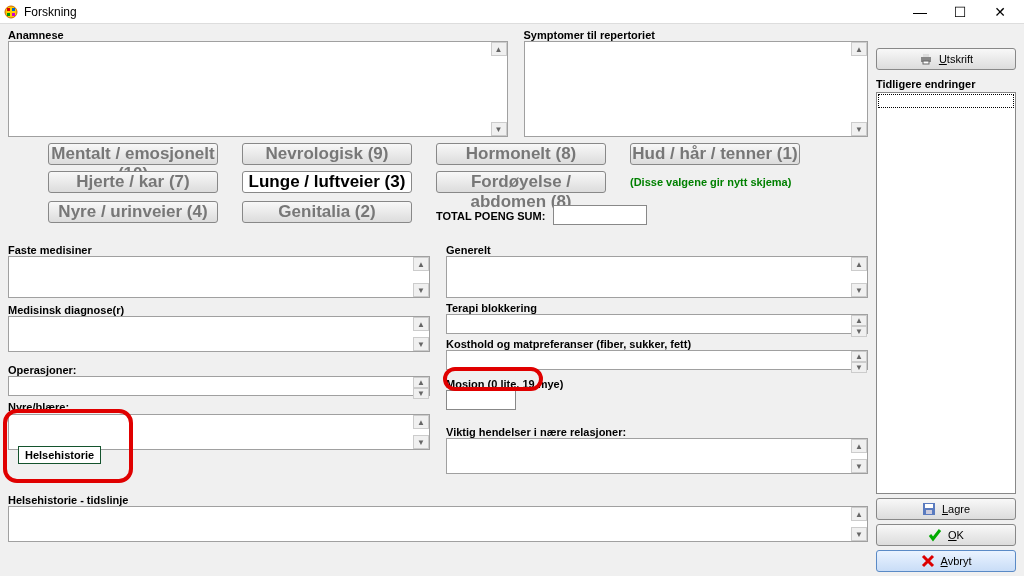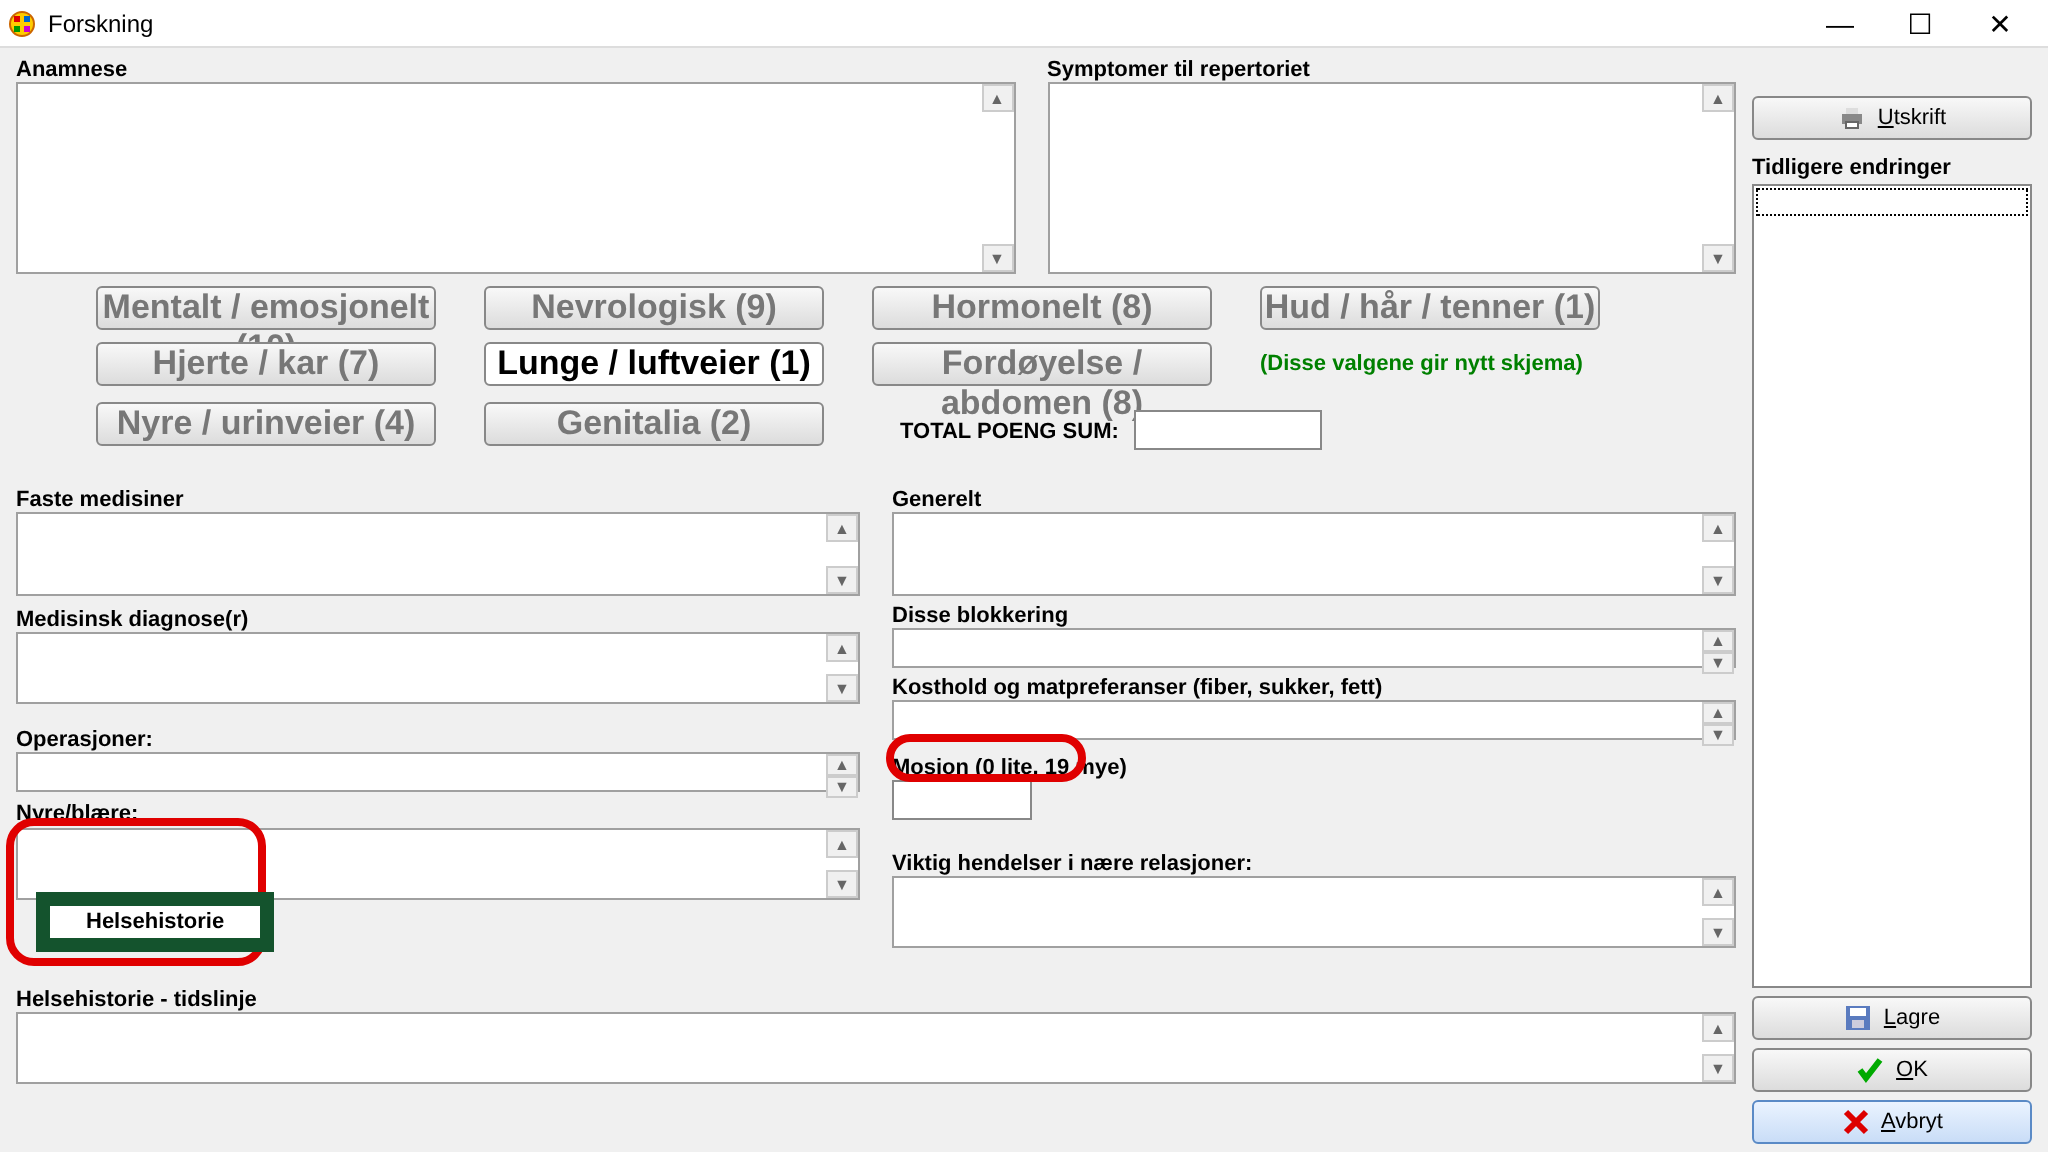--- a/index.html
+++ b/index.html
@@ -17,31 +17,31 @@
   .tarea-wrap { position: relative; background: #fff; border: 1px solid #a0a0a0; }
   .tarea-wrap .ta { width: calc(100% - 16px); border: none; outline: none; resize: none; font-size: 11px; padding: 2px; }
   .scroll-stub { position: absolute; right: 0; top: 0; bottom: 0; width: 16px; display: flex; flex-direction: column; justify-content: space-between; }
   .scroll-stub .arr { height: 14px; background: #f0f0f0; border: 1px solid #ccc; display: flex; align-items: center; justify-content: center; font-size: 8px; color: #666; }
   .row { display: flex; gap: 16px; }
   .col { flex: 1; }
   .btnrow { display: flex; gap: 24px; margin-top: 6px; align-items: center; }
   .catbtn { flex: 0 0 170px; height: 22px; background: linear-gradient(#f8f8f8,#dcdcdc); border: 1px solid #888; border-radius: 3px; font-size: 17px; font-weight: bold; color: #777; text-align: center; line-height: 20px; cursor: pointer; }
   .catbtn.active { color: #000; background: #fff; }
   .green { color: #008000; font-weight: bold; font-size: 11px; }
-  .tps { display: flex; align-items: center; gap: 8px; margin-top: 6px; margin-left: 14px; }
+  .tps { display: flex; align-items: center; gap: 8px; margin-top: 6px; }
   .tps input { width: 94px; height: 20px; border: 1px solid #888; }
   .smallinput { width: 100%; height: 20px; border: 1px solid #888; background: #fff; padding: 0 3px; font-size: 11px; }
   .red-circ { position: absolute; border: 4px solid #e00000; border-radius: 14px; pointer-events: none; }
   .side .btn { height: 22px; margin-top: 4px; background: linear-gradient(#f8f8f8,#dcdcdc); border: 1px solid #888; border-radius: 3px; display: flex; align-items: center; justify-content: center; gap: 6px; font-size: 11px; cursor: pointer; }
   .side .btn .ic { width: 14px; height: 14px; }
   .side .btn.primary { background: linear-gradient(#eaf3ff,#c9ddf7); border-color: #5a8ac6; }
   .side .listbox { flex: 1; background: #fff; border: 1px solid #888; margin-top: 2px; }
   .underline-first::first-letter { text-decoration: underline; }
   .dotted { position: absolute; border: 1px dotted #000; pointer-events: none; }
-  .tooltip { position: absolute; background: #fff; border: 7px solid #14532d; padding: 2px 18px; font-size: 11px; font-weight: bold; }
+  .tooltip { position: absolute; background: #fff; border: 1px solid #14532d; padding: 2px 6px; font-size: 11px; font-weight: bold; }
 </style>
 </head>
 <body>
 
 <div class="titlebar">
   <span class="icon">
     <svg viewBox="0 0 14 14">
         <circle cx="7" cy="7" r="6" fill="#ffcc00" stroke="#cc6600"></circle>
         <rect x="3" y="3" width="3" height="3" fill="#d00"></rect>
         <rect x="8" y="3" width="3" height="3" fill="#06c"></rect>
@@ -84,21 +84,21 @@
     </div>
 
     <div class="btnrow" style="margin-left:40px">
       <div class="catbtn">Mentalt / emosjonelt (10)</div>
       <div class="catbtn">Nevrologisk (9)</div>
       <div class="catbtn">Hormonelt (8)</div>
       <div class="catbtn">Hud / hår / tenner (1)</div>
     </div>
     <div class="btnrow" style="margin-left:40px">
       <div class="catbtn">Hjerte / kar (7)</div>
-      <div class="catbtn active">Lunge / luftveier (1)</div>
+      <div class="catbtn active">Lunge / luftveier (3)</div>
       <div class="catbtn">Fordøyelse / abdomen (8)</div>
       <div class="green" style="flex:0 0 170px">(Disse valgene gir nytt skjema)</div>
     </div>
     <div class="btnrow" style="margin-left:40px">
       <div class="catbtn">Nyre / urinveier (4)</div>
       <div class="catbtn">Genitalia (2)</div>
       <div class="tps" style="flex:0 0 250px">
         <span class="label">TOTAL POENG SUM:</span>
         <input type="text" value="" style="">
       </div>
@@ -149,21 +149,21 @@
       <div class="col">
         <div class="label">Generelt</div>
         <div class="tarea-wrap" style="height:42px">
           <textarea class="ta" style="height: 38px;"></textarea>
           <div class="scroll-stub">
               <div class="arr">▲</div>
               <div class="arr">▼</div>
             </div>
         </div>
 
-        <div class="label" style="margin-top:4px">Disse blokkering</div>
+        <div class="label" style="margin-top:4px">Terapi blokkering</div>
         <div class="tarea-wrap" style="height:20px">
           <textarea class="ta" style="height: 16px;"></textarea>
           <div class="scroll-stub">
               <div class="arr">▲</div>
               <div class="arr">▼</div>
             </div>
         </div>
 
         <div class="label" style="margin-top:4px">Kosthold og matpreferanser (fiber, sukker, fett)</div>
         <div class="tarea-wrap" style="height:20px">

